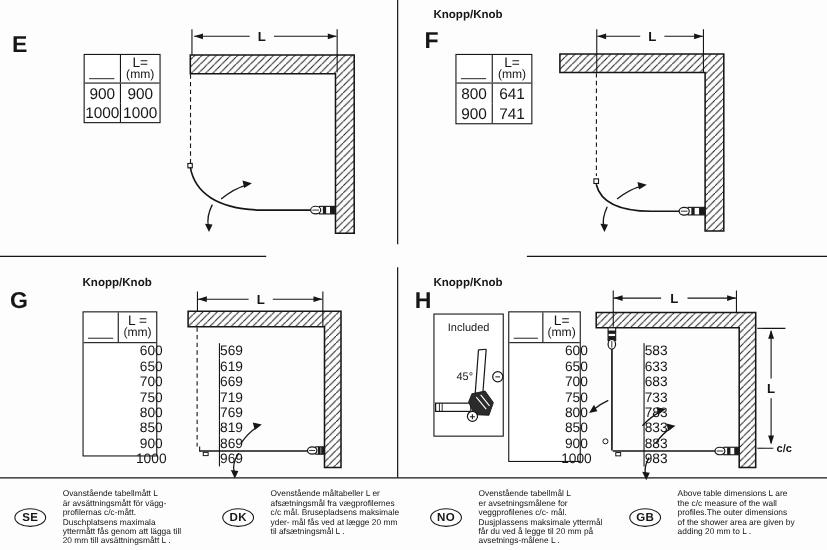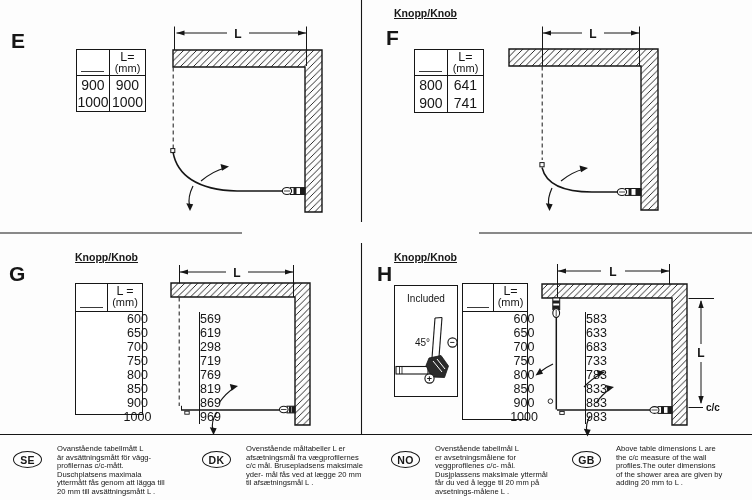--- a/index.html
+++ b/index.html
@@ -3,21 +3,21 @@
 <meta charset="utf-8">
 <style>
   html,body{margin:0;padding:0;background:#e8e8e8;}
   #page{
     position:relative;width:752px;height:500px;background:#fdfdfd;overflow:hidden;
     font-family:"Liberation Sans","DejaVu Sans",sans-serif;color:#161616;
   }
   #lineart{position:absolute;left:0;top:0;z-index:5;pointer-events:none;}
   .abs{position:absolute;}
   .panel-letter{font-weight:bold;font-size:21px;line-height:1;z-index:2;}
-  .caption{font-weight:bold;font-size:10.5px;line-height:1;z-index:2;text-decoration:underline;}
+  .caption{font-weight:bold;font-size:10.5px;line-height:1;z-index:2;}
   .adjustment{
     top:227px;left:50%;transform:translateX(-50%);white-space:nowrap;
     font-weight:bold;font-size:10.5px;z-index:6;background:#fdfdfd;padding:0 4px;
   }
   
   .dtable{
     position:absolute;background:#fff;border:1.6px solid #161616;box-sizing:border-box;
     display:flex;flex-direction:column;z-index:2;
   }
   .thead{display:flex;border-bottom:1.6px solid #161616;flex:0 0 auto;}
@@ -38,21 +38,21 @@
     position:absolute;left:394px;top:285px;width:64px;height:112px;z-index:2;
     border:1.4px solid #161616;box-sizing:border-box;background:#fff;
   }
   .included-label{text-align:center;margin-top:7px;font-size:10px;}
   .angle-label{position:absolute;left:5px;top:51px;font-size:10px;margin-left:15px;}
   
   .note{position:absolute;top:445px;display:flex;align-items:flex-start;z-index:2;}
   .badge{
     flex:0 0 auto;width:29px;height:17px;border:1.7px solid #161616;border-radius:50%;
     display:flex;align-items:center;justify-content:center;
-    font-weight:bold;font-size:10.5px;margin-top:6px;box-sizing:border-box;letter-spacing:.3px;
+    font-weight:bold;font-size:10.5px;margin-top:17px;box-sizing:border-box;letter-spacing:.3px;
   }
   .note-text{margin-left:15px;font-size:7.6px;line-height:8.6px;white-space:nowrap;}
 </style>
 </head>
 <body>
 
 <div id="page">
 
   <div class="abs panel-letter" style="left:11px;top:30px">E</div>
   <div class="abs panel-letter" style="left:386px;top:27px">F</div>
@@ -122,21 +122,21 @@
         <div class="trow">
           <div class="td c1">600</div>
           <div class="td c2">569</div>
         </div>
         <div class="trow">
           <div class="td c1">650</div>
           <div class="td c2">619</div>
         </div>
         <div class="trow">
           <div class="td c1">700</div>
-          <div class="td c2">298</div>
+          <div class="td c2">669</div>
         </div>
         <div class="trow">
           <div class="td c1">750</div>
           <div class="td c2">719</div>
         </div>
         <div class="trow">
           <div class="td c1">800</div>
           <div class="td c2">769</div>
         </div>
         <div class="trow">

